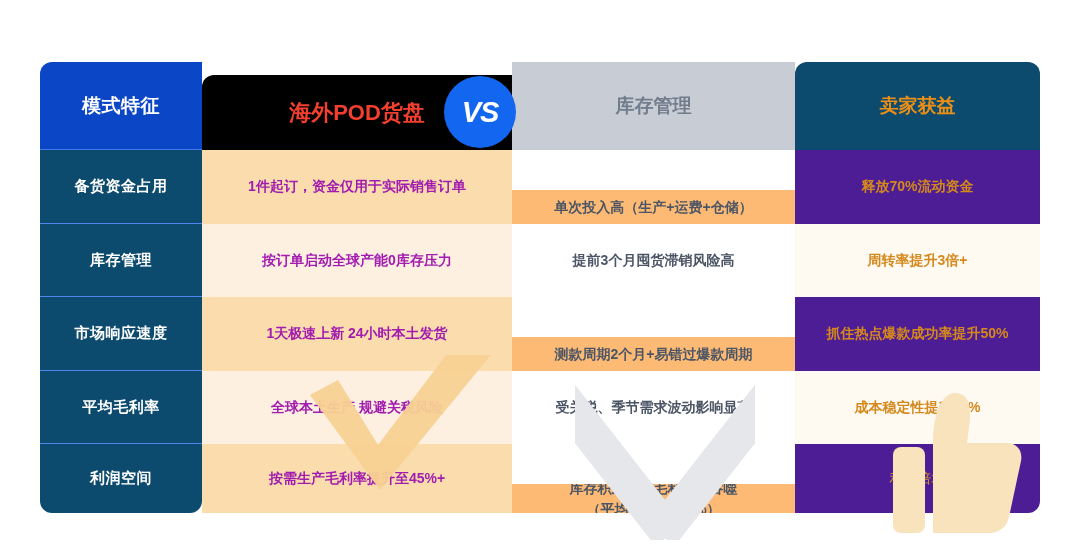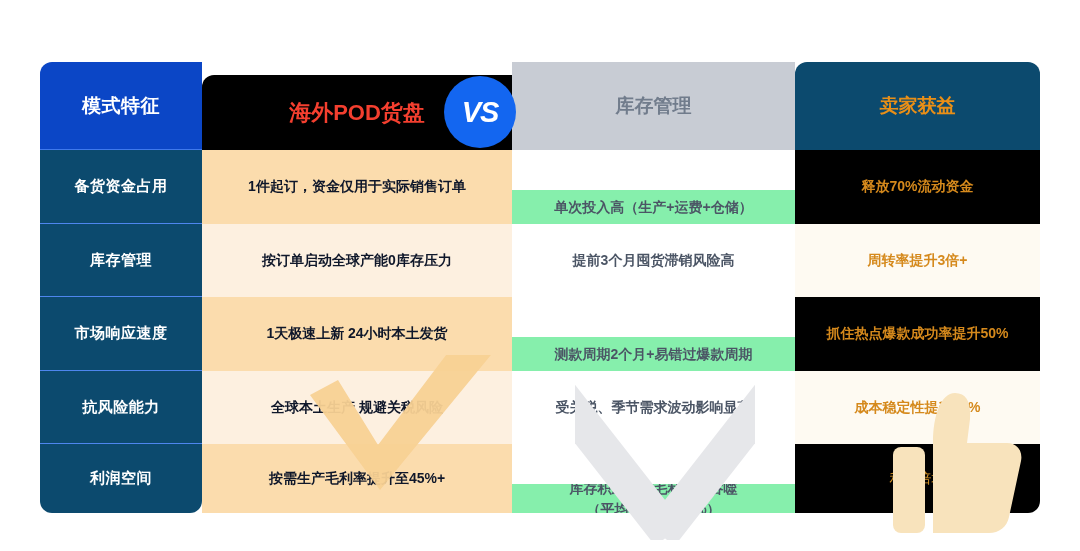--- a/index.html
+++ b/index.html
@@ -62,56 +62,56 @@
     border-bottom: none;
     border-radius: 0 0 12px 0;
   }
   .c1.lastleft {
     border-radius: 0 0 12px 12px;
     align-items: center;
   }
 
   
   .c2 {
-    color: #0f172a;
+    color: #a21caf;
     font-size: 14px;
     font-weight: bold;
   }
   .c2.odd  { background: #fbdcad; }
   .c2.even { background: #fdf0e0; }
   .c2.head {
     background: #000000;
     color: #f43f2f;
     font-size: 22px;
     border-radius: 12px 0 0 0;
     margin-top: 13px;
   }
 
   
   .c3 {
     color: #4b5565;
     font-size: 14px;
     font-weight: bold;
     line-height: 1.5;
   }
-  .c3.odd  { background: #86efac; margin-top: 40px; }
+  .c3.odd  { background: #fdba74; margin-top: 40px; }
   .c3.even { background: #ffffff; }
   .c3.head {
     background: #c8ccd4;
     color: #717c8c;
     font-size: 19px;
   }
 
   
   .c4 {
     color: #d5891c;
     font-size: 14px;
     font-weight: bold;
   }
-  .c4.odd  { background: #000000; }
+  .c4.odd  { background: #4c1d95; }
   .c4.even { background: #fefaf2; }
   .c4.head {
     background: #0c4a6e;
     color: #e98f17;
     font-size: 19px;
     border-radius: 12px 12px 0 0;
   }
   .c4.light { font-weight: normal; color: #d99626; }
   .c4.lastcorner { border-radius: 0 0 12px 0; }
 
@@ -218,21 +218,21 @@
       <span>1天极速上新 24小时本土发货</span>
     </div>
     <div class="cell c3 odd">
       <span>测款周期2个月+易错过爆款周期</span>
     </div>
     <div class="cell c4 odd">
       <span>抓住热点爆款成功率提升50%</span>
     </div>
 
     <div class="cell c1">
-      <span>抗风险能力</span>
+      <span>平均毛利率</span>
     </div>
     <div class="cell c2 even">
       <span>全球本土生产 规避关税风险</span>
     </div>
     <div class="cell c3 even">
       <span>受关税、季节需求波动影响显著</span>
     </div>
     <div class="cell c4 even">
       <span>成本稳定性提升50%</span>
     </div>

